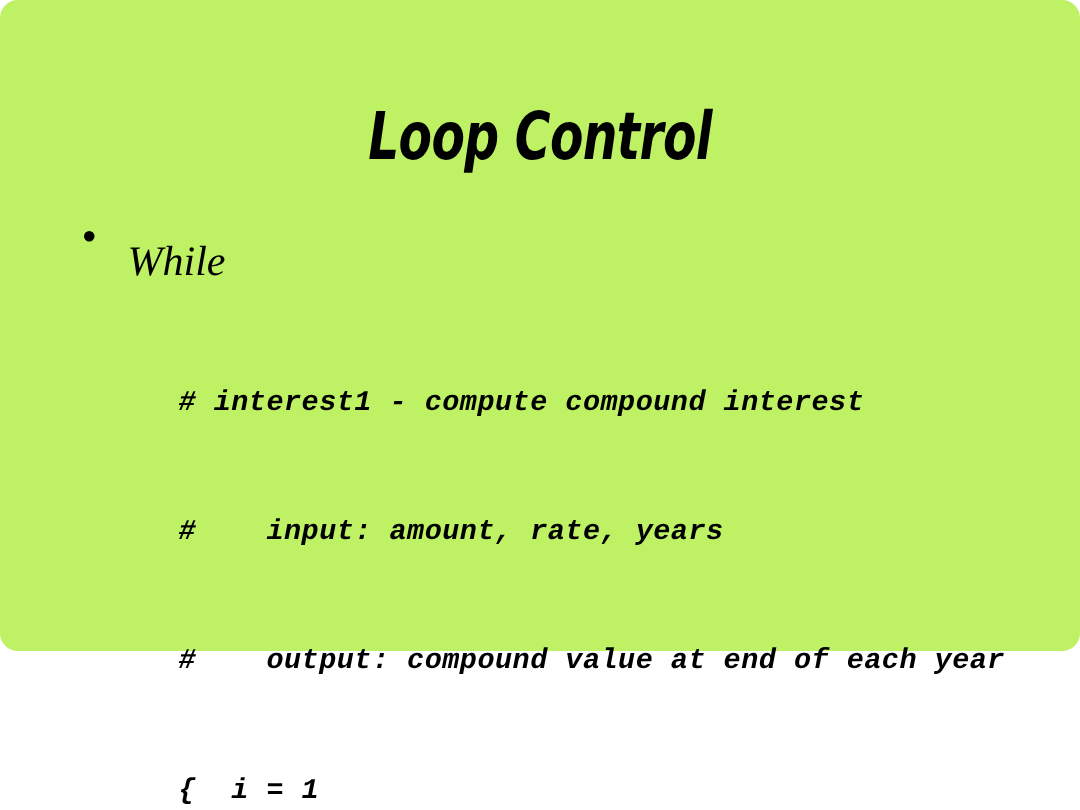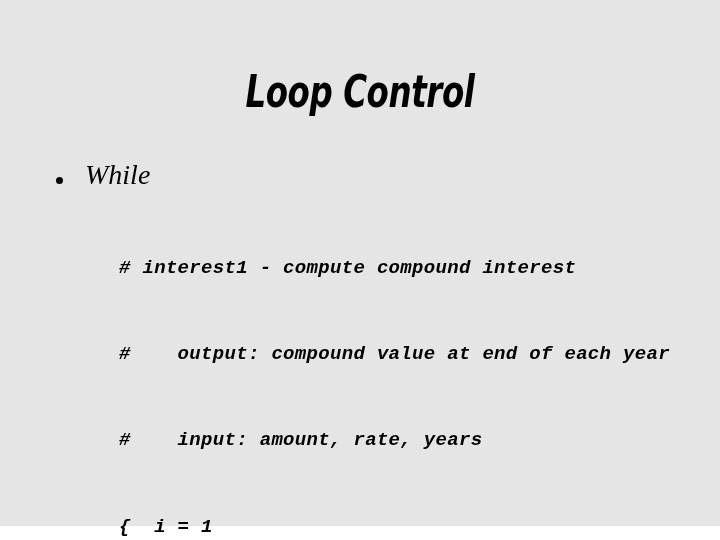--- a/index.html
+++ b/index.html
@@ -11,22 +11,23 @@
     width: 720px;
     height: 540px;
     overflow: hidden;
     font-family: "Liberation Sans", sans-serif;
     color: #000000;
   }
 
   #slide {
     position: relative;
     width: 720px;
-    height: 526px;
-    background: #e5e5e5;
+    height: 434px;
+    background: #bef264;
+    border-radius: 12px;
   }
 
   
   #slide-title {
     position: absolute;
     left: 0;
     top: 68px;
     width: 720px;
     text-align: center;
     font-family: "Liberation Sans Narrow", "DejaVu Sans Condensed", "Liberation Sans", sans-serif;
@@ -40,21 +41,21 @@
     transform: scaleX(0.82);
     transform-origin: center center;
   }
 
   
   #bullet-row {
     position: absolute;
     left: 56px;
     top: 160px;
     display: flex;
-    align-items: flex-end;
+    align-items: flex-start;
   }
   .bullet-dot {
     width: 7px;
     height: 7px;
     border-radius: 50%;
     background: #000000;
     display: inline-block;
     position: relative;
     top: -6px;
     margin-right: 22px;
@@ -98,22 +99,22 @@
 
   <div id="slide-title">Loop Control</div>
 
   <div id="bullet-row">
     <span class="bullet-dot"></span>
     <span class="bullet-label">While</span>
   </div>
 
   <div id="code-block">
     <span class="code-line"># interest1 - compute compound interest</span>
+    <span class="code-line">#    input: amount, rate, years</span>
     <span class="code-line">#    output: compound value at end of each year</span>
-    <span class="code-line">#    input: amount, rate, years</span>
     <span class="code-line">{  i = 1</span>
     
     
     
     
     
     
   </div>
 
 </div>

